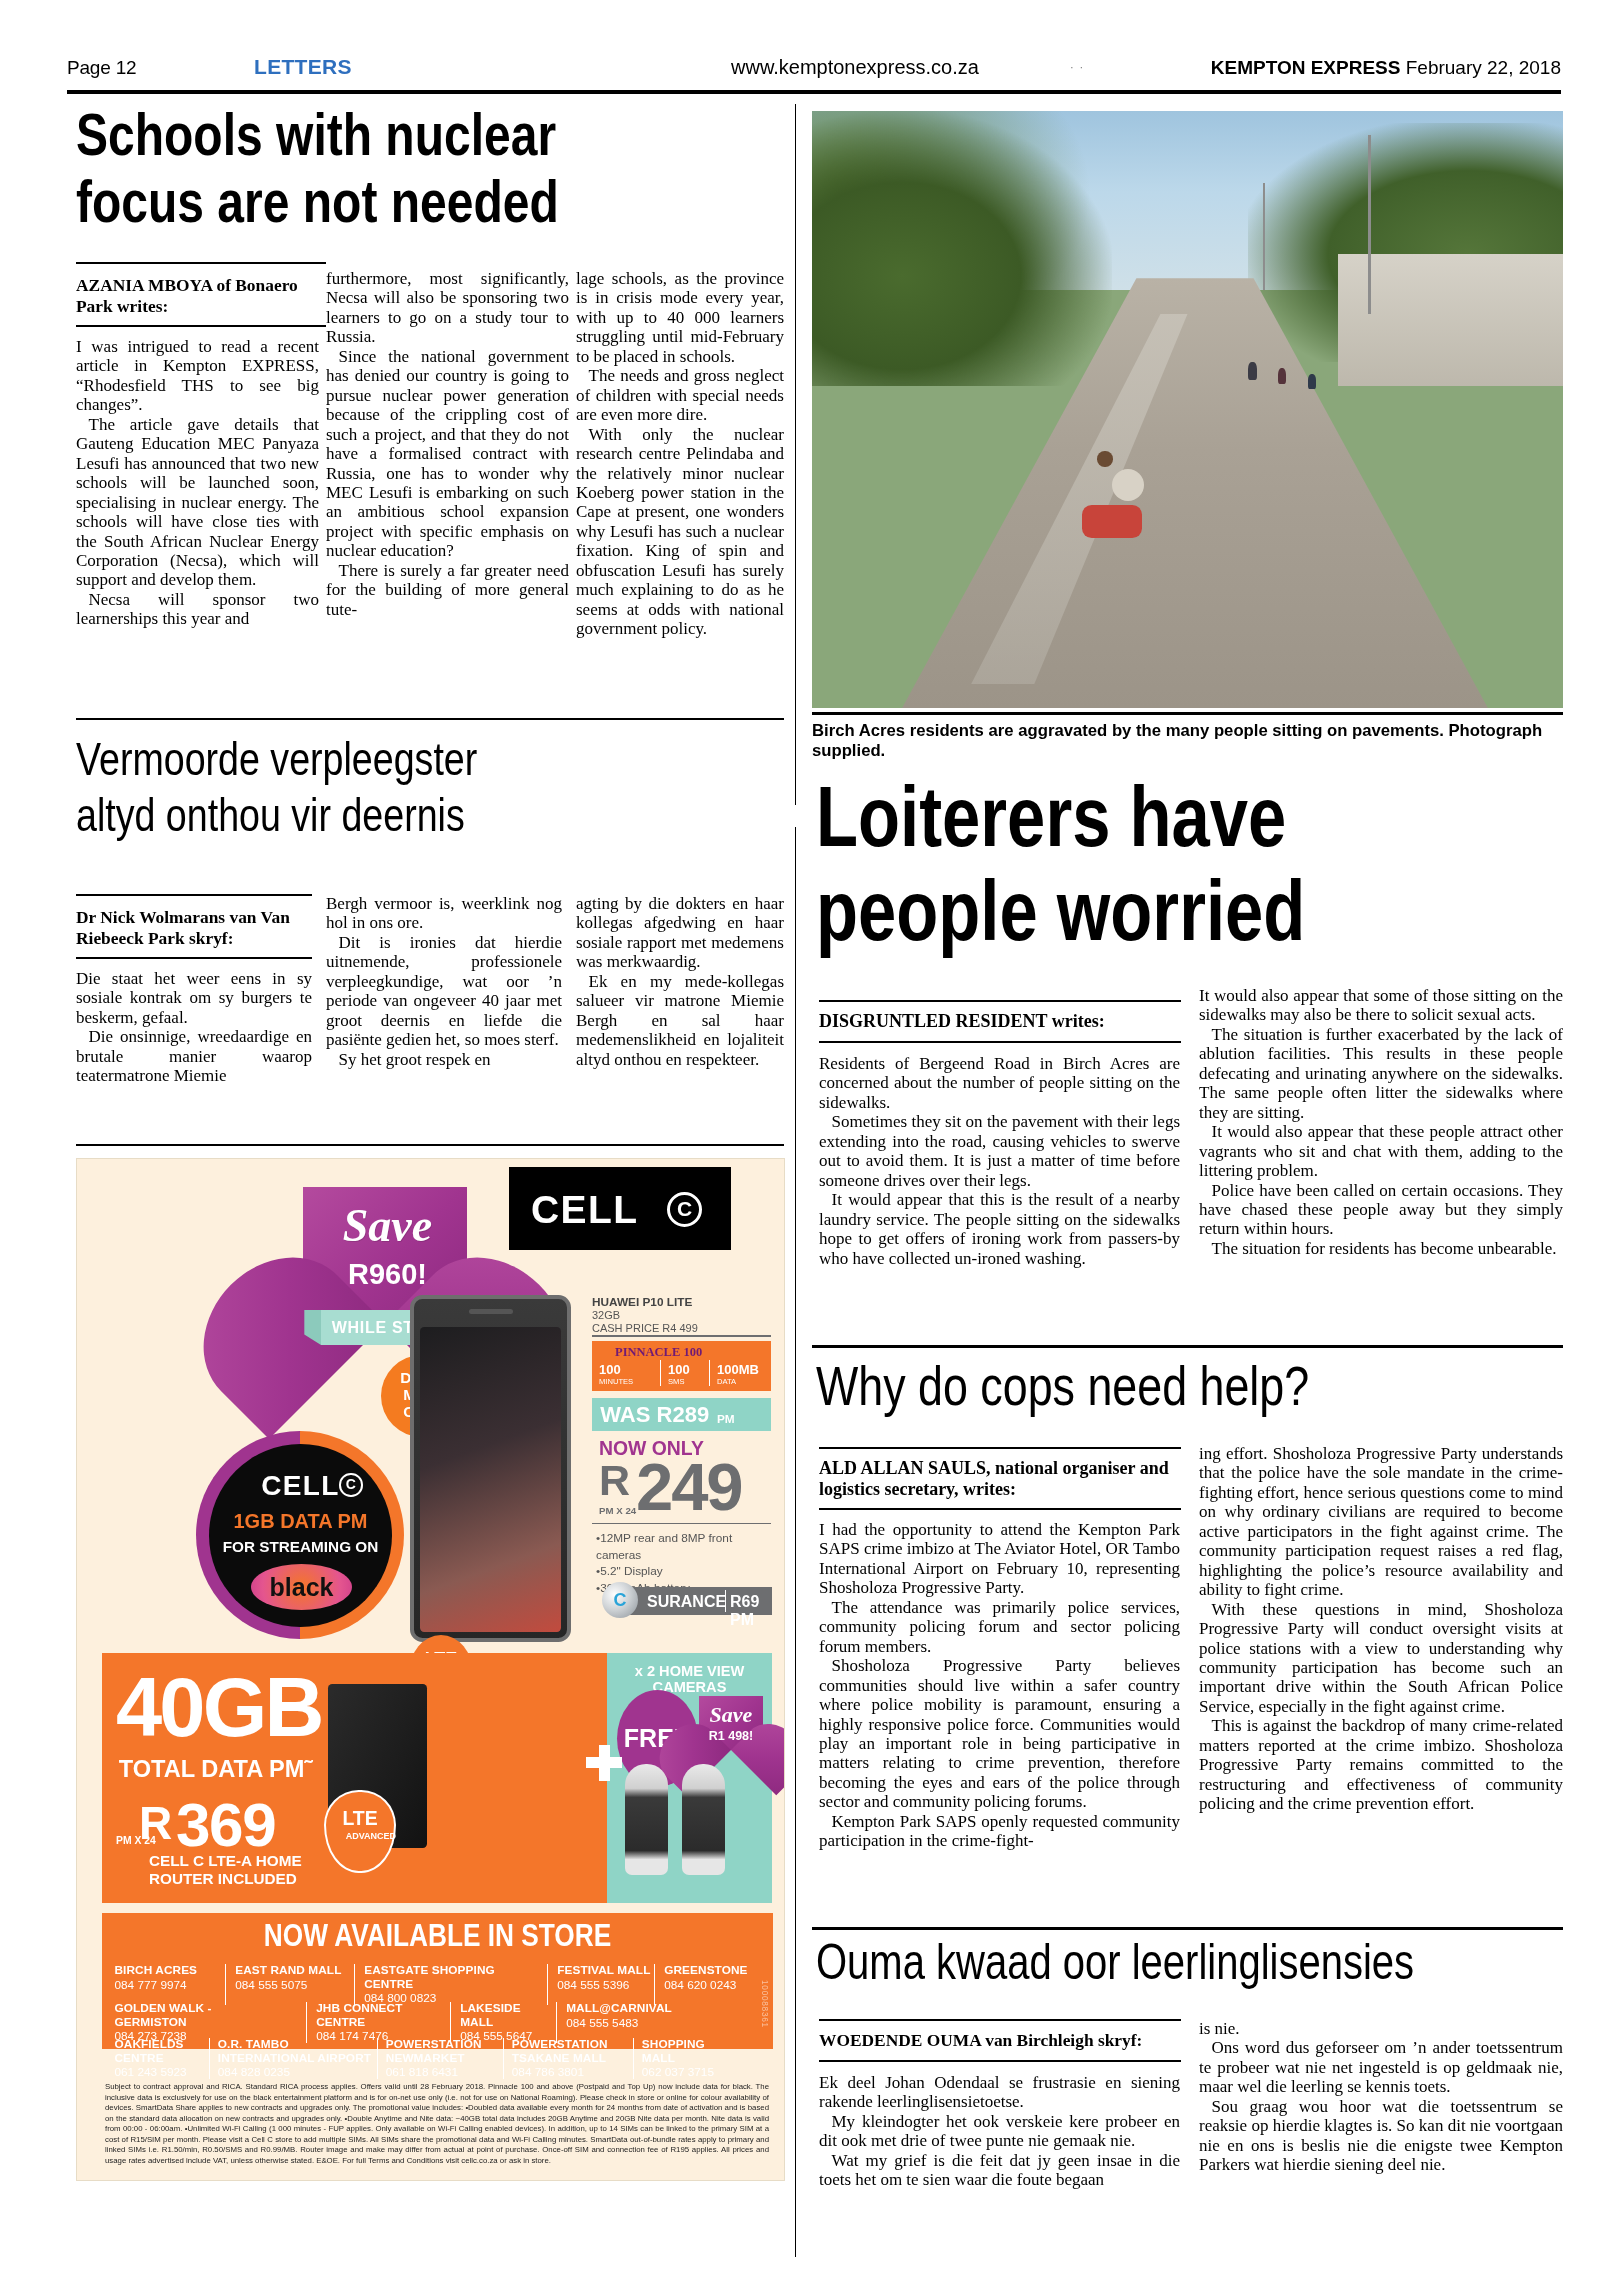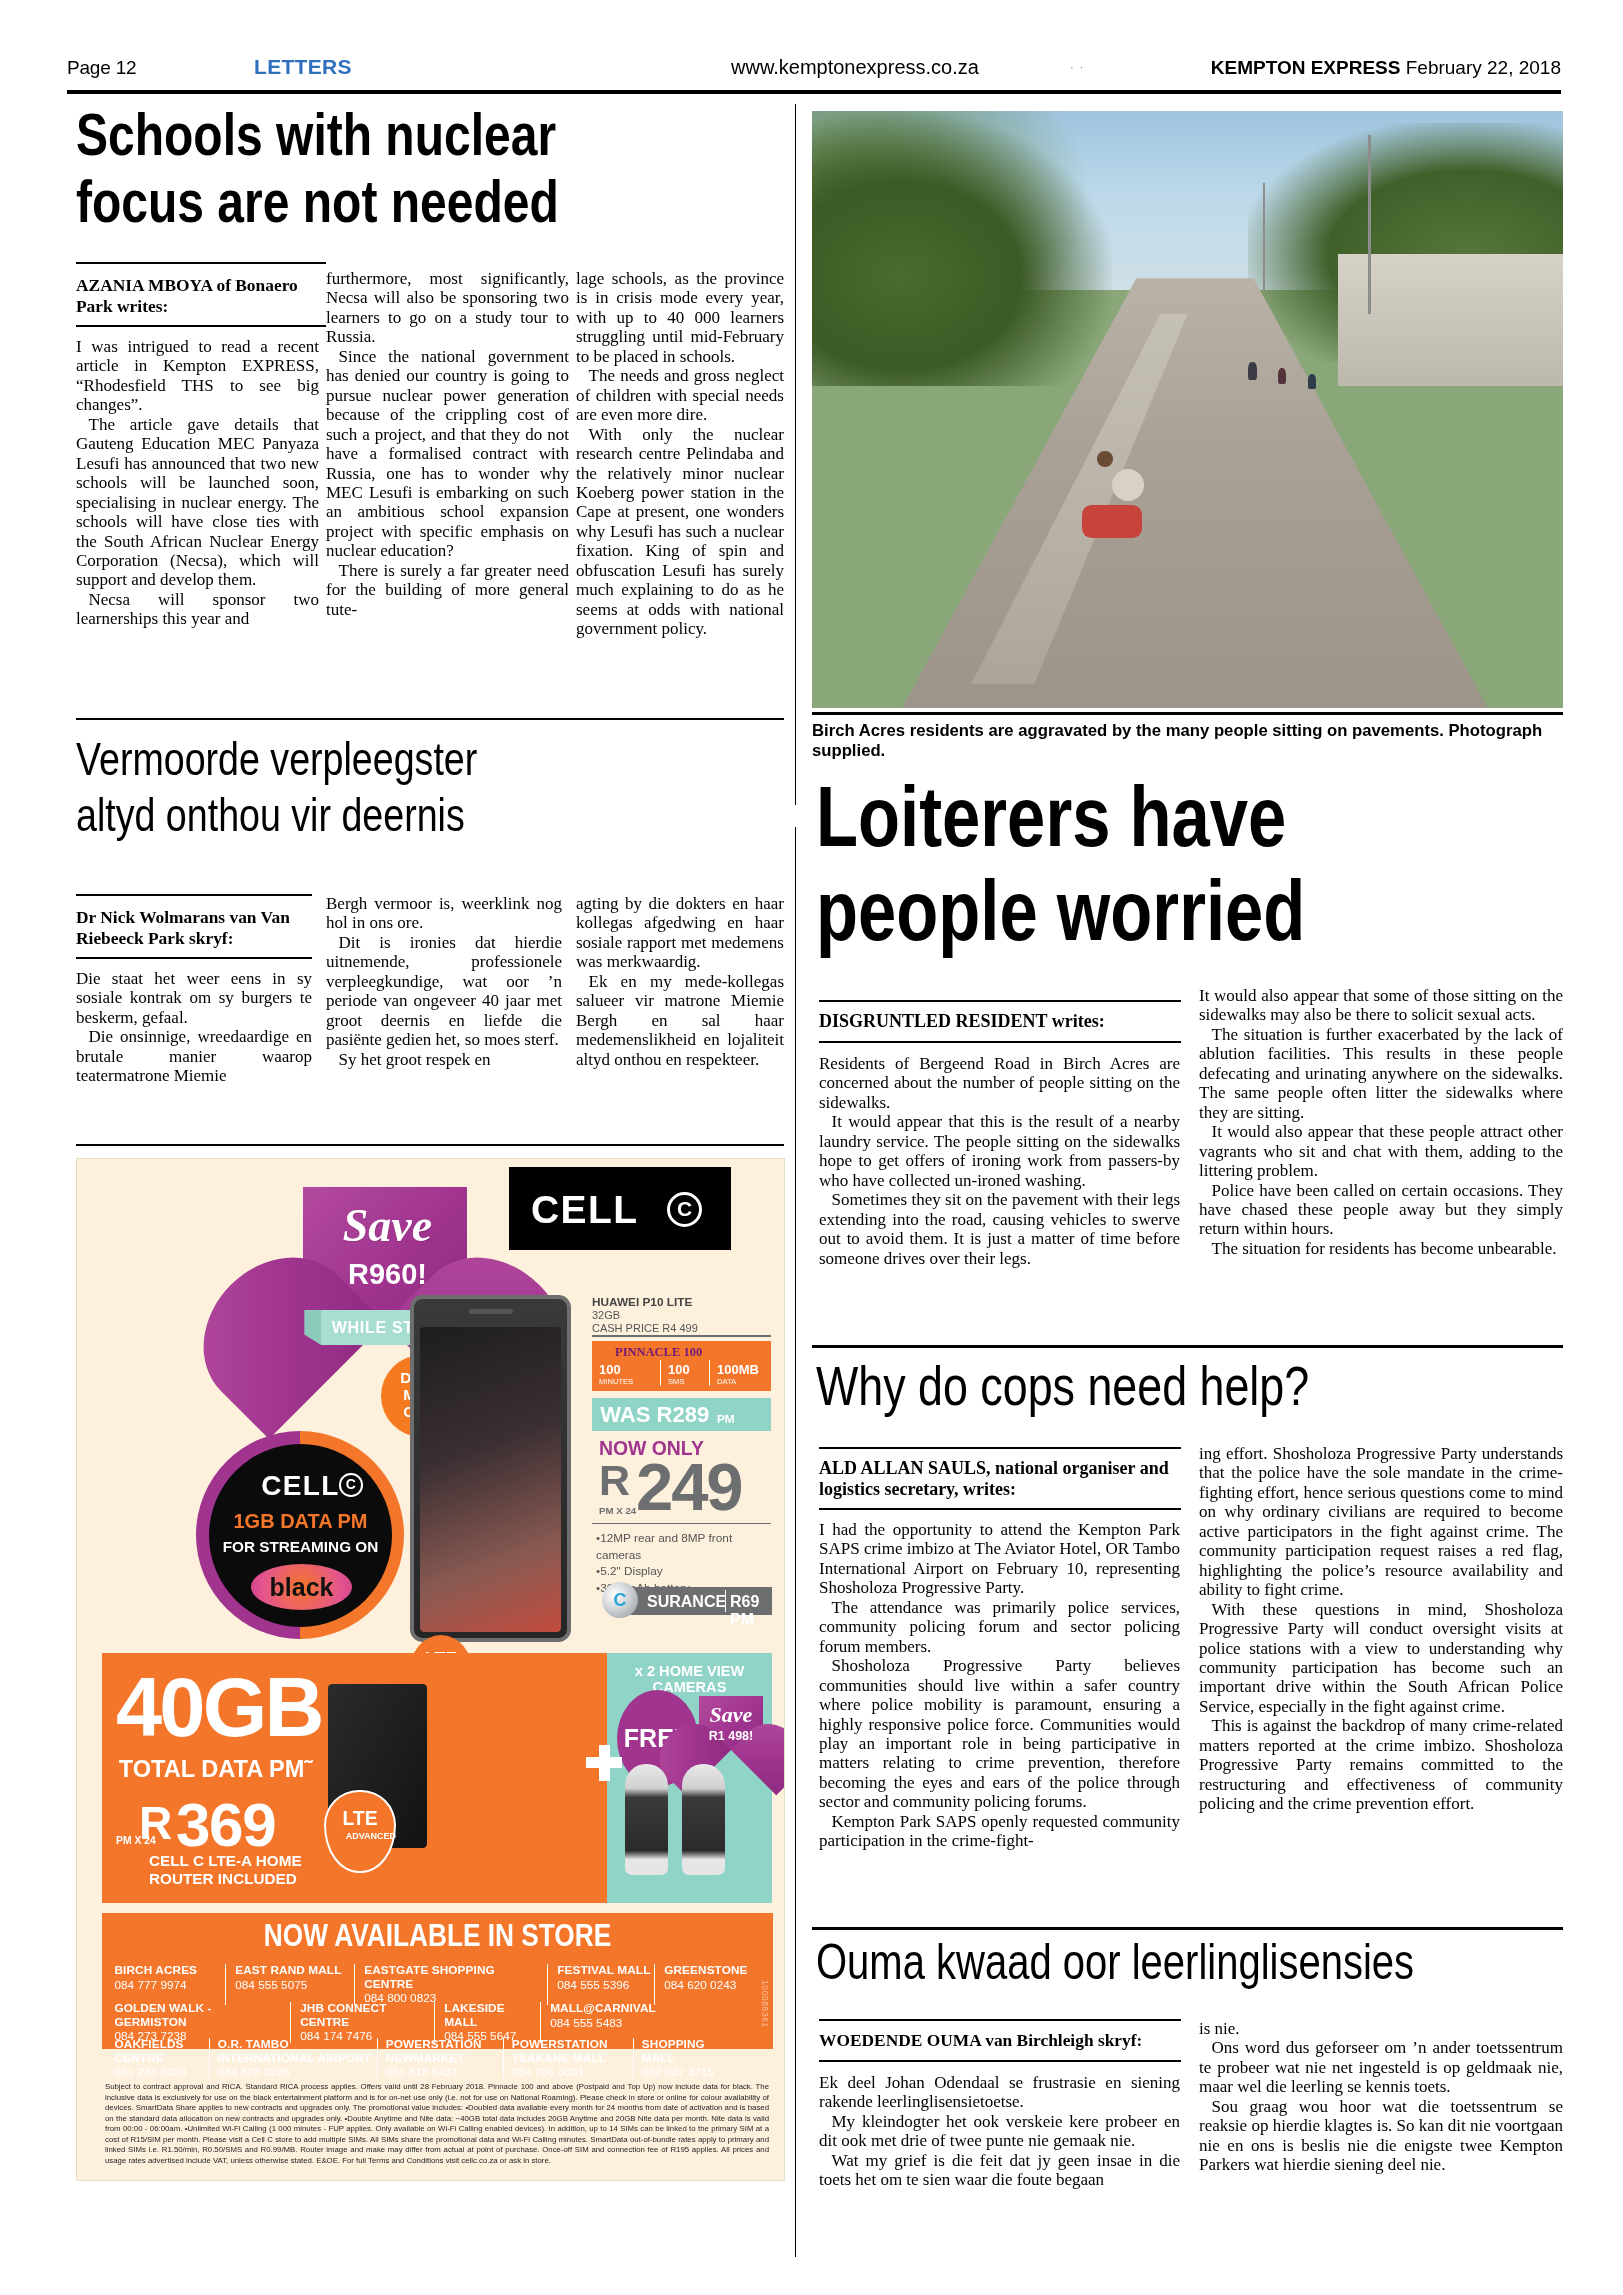--- a/index.html
+++ b/index.html
@@ -210,22 +210,22 @@
     <div class="headline" style="font-size:86px; width:1000px;">Loiterers have</div>
     <div class="headline" style="font-size:86px; width:1000px; margin-top:12.5px;">people worried</div>
   </div>
 
   <div class="hrule" style="left:819px; top:1000px; width:362px; height:2.1px;"></div>
   <div class="byline" style="position:absolute; left:819px; top:1011px; width:362px; font-size:18px;">DISGRUNTLED RESIDENT writes:</div>
   <div class="hrule" style="left:819px; top:1041px; width:362px; height:2.1px;"></div>
 
   <div class="bodycol" style="position:absolute; left:819px; top:1054px; width:361px;">
     <p>Residents of Bergeend Road in Birch Acres are concerned about the number of people sitting on the sidewalks.</p>
+    <p>Sometimes they sit on the pavement with their legs extending into the road, causing vehicles to swerve out to avoid them. It is just a matter of time before someone drives over their legs.</p>
     <p>It would appear that this is the result of a nearby laundry service. The people sitting on the sidewalks hope to get offers of ironing work from passers-by who have collected un-ironed washing.</p>
-    <p>Sometimes they sit on the pavement with their legs extending into the road, causing vehicles to swerve out to avoid them. It is just a matter of time before someone drives over their legs.</p>
   </div>
   <div class="bodycol" style="position:absolute; left:1199px; top:986px; width:364px;">
     <p>It would also appear that some of those sitting on the sidewalks may also be there to solicit sexual acts.</p>
     <p>The situation is further exacerbated by the lack of ablution facilities. This results in these people defecating and urinating anywhere on the sidewalks. The same people often litter the sidewalks where they are sitting.</p>
     <p>It would also appear that these people attract other vagrants who sit and chat with them, adding to the littering problem.</p>
     <p>Police have been called on certain occasions. They have chased these people away but they simply return within hours.</p>
     <p>The situation for residents has become unbearable.</p>
   </div>
 
   <div class="hrule" style="left:812px; top:1345px; width:751px; height:2.8px;"></div>
@@ -468,21 +468,21 @@
           <div class="store-name">GREENSTONE</div>
           <div class="store-num">084 620 0243</div>
         </div>
       </div>
 
       <div style="position:absolute; left:12.5px; top:89px; display:flex; width:646px;">
         <div style="width:175px; padding-right:7px;">
           <div class="store-name">GOLDEN WALK - GERMISTON</div>
           <div class="store-num">084 273 7238</div>
         </div>
-        <div style="width:144px; padding-left:9.7px; border-left:0.7px solid #fff;">
+        <div style="width:144px; padding-left:9.7px; border-left:0.7px solid #fff;margin-left:16px;">
           <div class="store-name">JHB CONNECT CENTRE</div>
           <div class="store-num">084 174 7476</div>
         </div>
         <div style="width:106px; padding-left:9.7px; border-left:0.7px solid #fff;">
           <div class="store-name">LAKESIDE MALL</div>
           <div class="store-num">084 555 5647</div>
         </div>
         <div style="width:117px; padding-left:9.7px; border-left:0.7px solid #fff;">
           <div class="store-name">MALL@CARNIVAL</div>
           <div class="store-num">084 555 5483</div>

